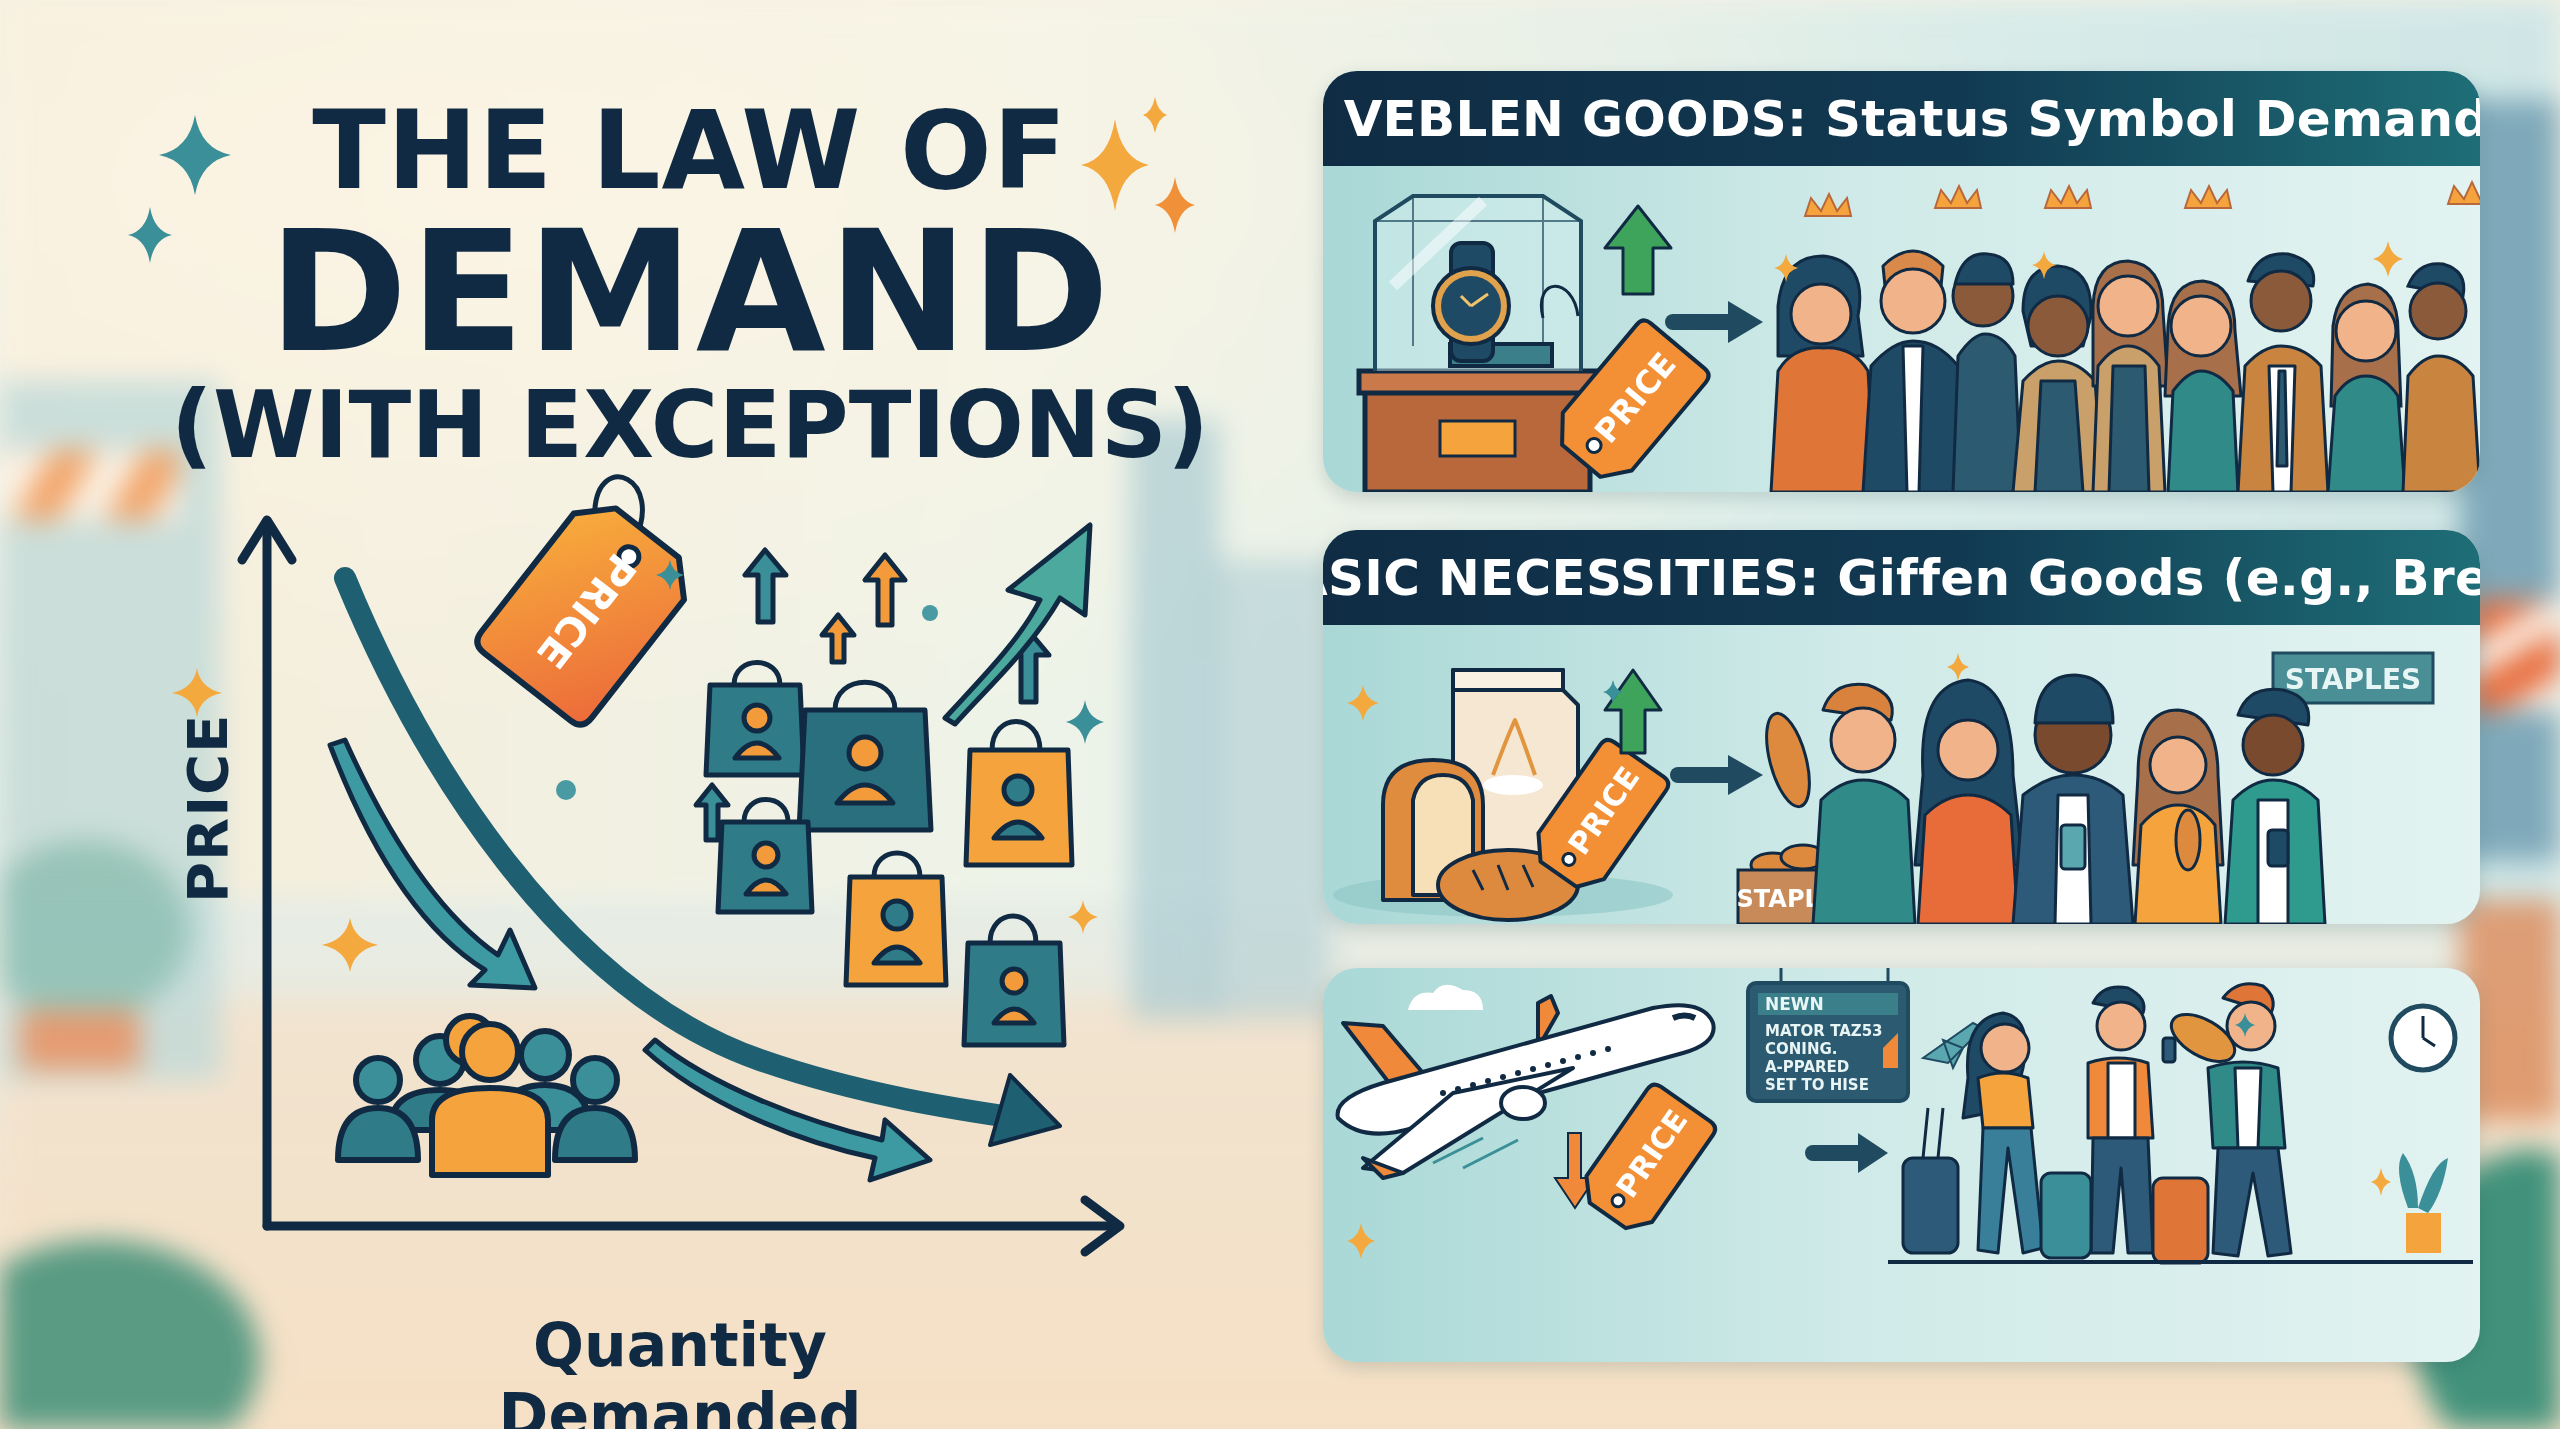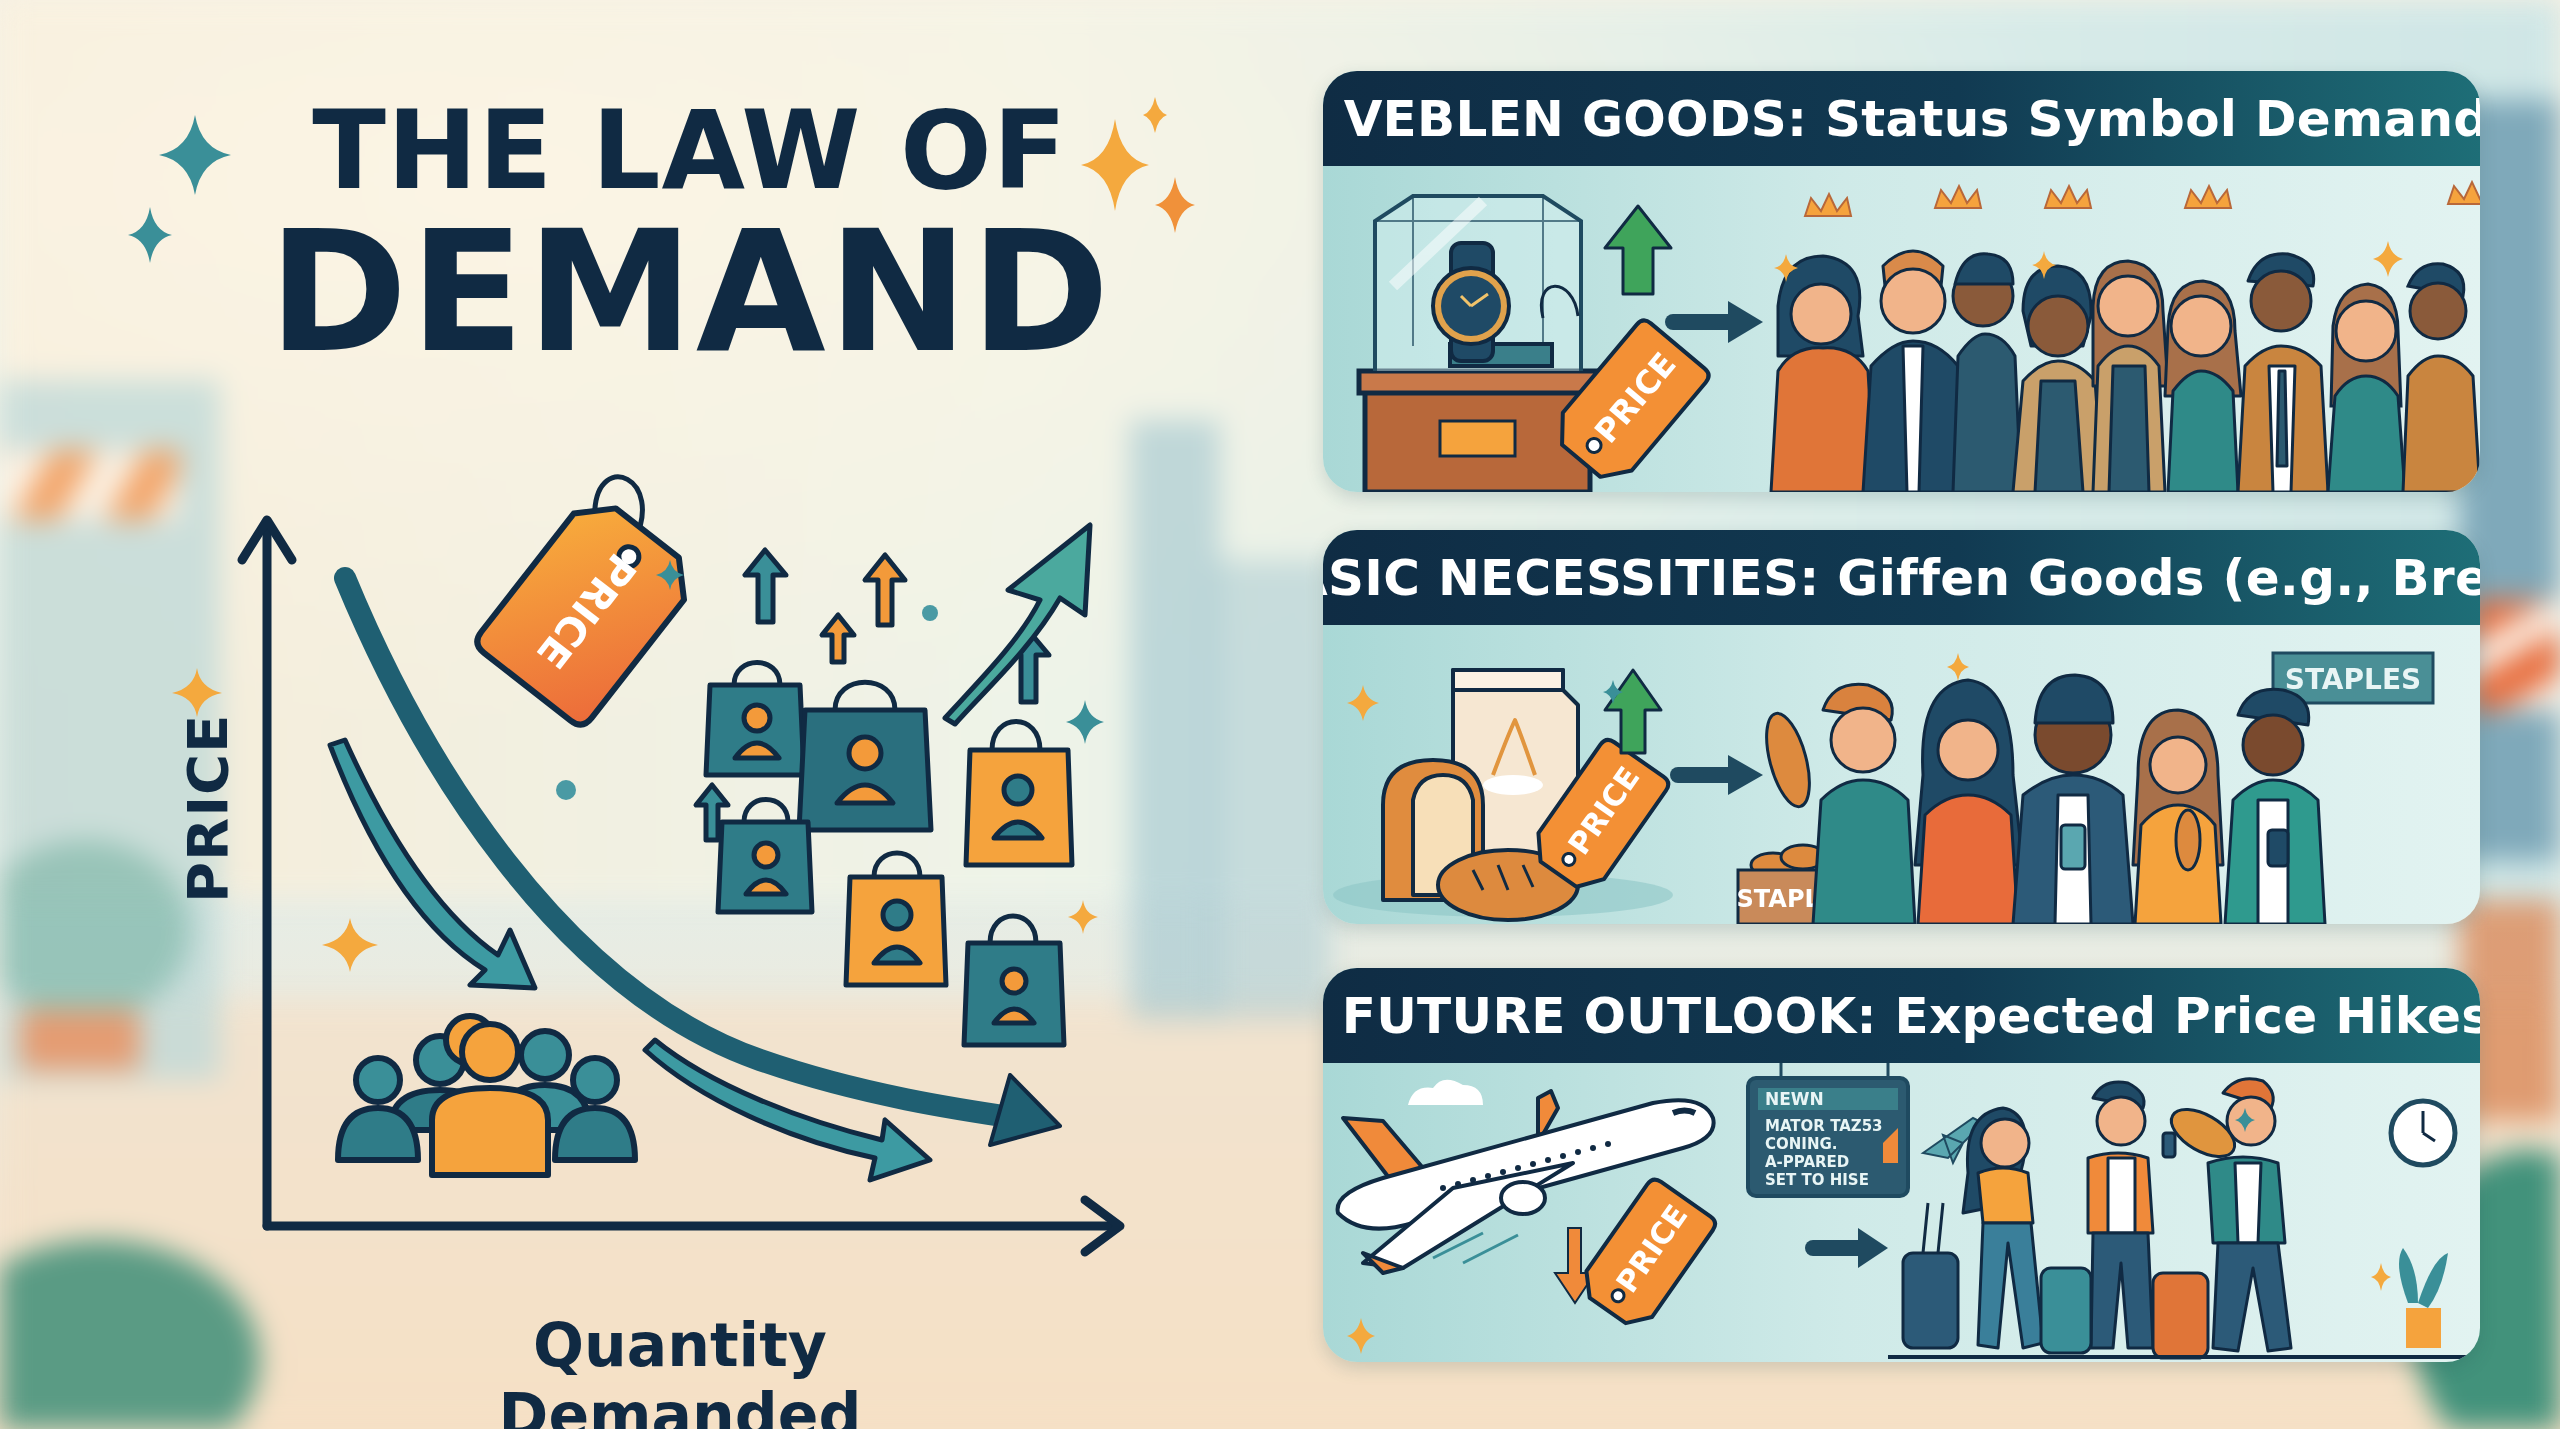--- a/index.html
+++ b/index.html
@@ -74,20 +74,21 @@
   <div class="bg-tower2"></div>
   <div class="bg-build-right"></div>
   <div class="bg-awning-right"></div>
   <div class="bg-shelf-right"></div>
   <div class="bg-leaf-right"></div>
 </div>
 
 <div class="title">
   <span class="l1">THE LAW OF</span>
   <span class="l2">DEMAND</span>
+  <span class="l3">(WITH EXCEPTIONS)</span>
 </div>
 
 <svg class="sparkle" style="left:155px;top:110px" width="80" height="90" viewBox="-40 -45 80 90">
     <path d="M0,-40 Q6,-6 36,0 Q6,6 0,40 Q-6,6 -36,0 Q-6,-6 0,-40Z" fill="#3a8f98"></path>
   </svg>
 <svg class="sparkle" style="left:125px;top:205px" width="50" height="60" viewBox="-25 -30 50 60">
     <path d="M0,-28 Q4,-4 22,0 Q4,4 0,28 Q-4,4 -22,0 Q-4,-4 0,-28Z" fill="#3a8f98"></path>
   </svg>
 <svg class="sparkle" style="left:1075px;top:115px" width="80" height="100" viewBox="-40 -50 80 100">
     <path d="M0,-46 Q6,-6 34,0 Q6,6 0,46 Q-6,6 -34,0 Q-6,-6 0,-46Z" fill="#f4a93e"></path>
@@ -373,21 +374,20 @@
       </g>
 
       <path d="M40,60 Q43,75 56,78 Q43,81 40,96 Q37,81 24,78 Q37,75 40,60Z" fill="#f4a93e"></path>
       <path d="M290,55 Q292,65 300,67 Q292,69 290,79 Q288,69 280,67 Q288,65 290,55Z" fill="#3a8f98"></path>
       <path d="M635,28 Q637,40 646,42 Q637,44 635,56 Q633,44 624,42 Q633,40 635,28Z" fill="#f4a93e"></path>
     </svg>
   </div>
 </div>
 
 <div class="panel p3">
-  <div class="panel-header">FUTURE OUTLOOK: Expected Price Hikes</div>
   <div class="panel-body">
     <svg width="1157" height="299" viewBox="0 0 1157 299">
 
       <path d="M85,42 Q90,22 110,25 Q120,10 140,22 Q160,22 160,42 Z" fill="#fff"></path>
 
       <g stroke="#102a43" stroke-width="4" stroke-linejoin="round" transform="translate(0,0)">
         <path d="M20,55 L60,58 L100,105 L70,120 Z" fill="#f08a3a"></path>
         <path d="M215,35 L228,28 L235,45 L215,80 Z" fill="#f08a3a"></path>
         <path d="M15,150 Q10,130 60,115 L330,40 Q380,30 390,55 Q395,75 360,85 L90,160 Q40,175 15,150 Z" fill="#fff"></path>
         <path d="M130,125 L250,100 L80,205 L40,200 Z" fill="#fff"></path>

